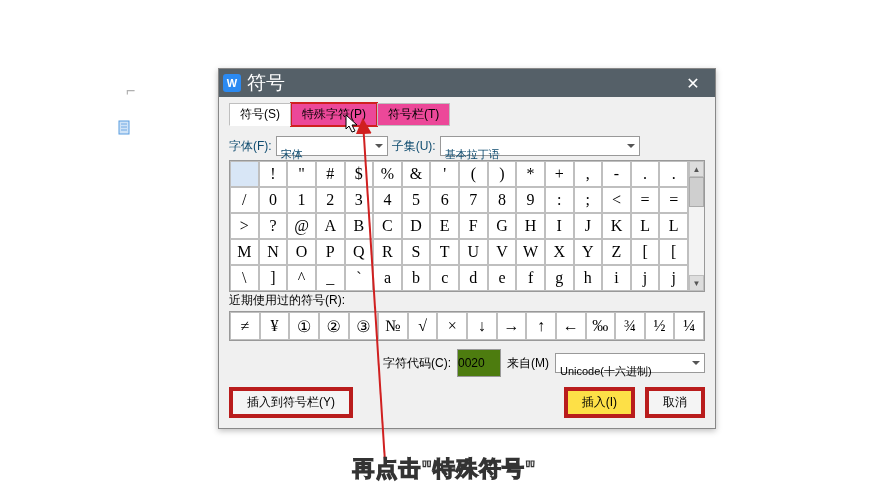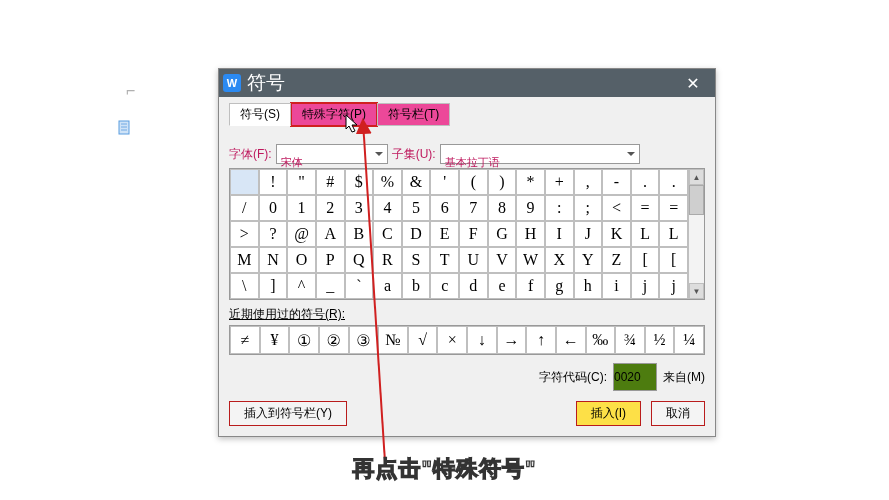--- a/index.html
+++ b/index.html
@@ -58,21 +58,21 @@
     display: flex; align-items: center; justify-content: center;
     color: #fff; font-size: 16px;
   }
 
   .body {
     padding: 6px 10px 10px 10px;
   }
   .tabs {
     display: flex;
     gap: 0;
-    margin-bottom: 18px;
+    margin-bottom: 10px;
     text-align: right;
   }
   .tab {
     border: 1px solid #bfbfbf;
     padding: 2px 10px;
     background: #ec4899;
     font-size: 12px;
     position: relative;
   }
   .tab.active {
@@ -84,21 +84,21 @@
     outline: 2px solid #d02020;
     outline-offset: -1px;
   }
 
   .row {
     display: flex;
     align-items: center;
     gap: 4px;
     margin-bottom: 4px;
     font-size: 12px;
-    color: #be185d;
+    color: #0c4a6e;
   }
   .select {
     border: 1px solid #999;
     background: #fff;
     height: 20px;
     font-size: 11px;
     padding: 16px 16px 0 4px;
     position: relative;
     display: flex; align-items: center;
     min-width: 80px;
@@ -144,23 +144,21 @@
     display: flex; align-items: center; justify-content: center;
     font-size: 8px; color: #555;
   }
   .vscroll .track { flex: 1; background: #f3f3f3; position: relative; }
   .vscroll .thumb {
     position: absolute; left: 0; right: 0; top: 0; height: 30px;
     background: #cfcfcf; border: 1px solid #aaa;
   }
 
   .recent-label {
-    margin-top: 6px;
-    font-size: 12px;
-    text-decoration: underline;
+    font-size: 12px;
   }
   .recent-grid {
     display: grid;
     grid-template-columns: repeat(16, 1fr);
     border: 1px solid #999;
     background: #fff;
     margin-top: 2px;
   }
   .rcell {
     border: 1px solid #bfbfbf;
@@ -187,21 +185,21 @@
   }
   .select.from { width: 150px; }
 
   .btn-row {
     display: flex;
     gap: 10px;
     margin-top: 10px;
   }
   .btn-row .spacer { flex: 1; }
   .button {
-    border: 1px solid #b91c1c;
+    border: 4px solid #b91c1c;
     background: #f4f4f4;
     padding: 3px 14px;
     font-size: 12px;
   }
   .button.insert { background: #fde047; }
   .button.cancel { }
 
   .caption {
     position: absolute;
     left: 50%; transform: translateX(-50%);
@@ -373,20 +371,23 @@
         <div class="rcell">¼</div>
       </div>
 
     <div class="bottom-row">
       <div style="flex:1"></div>
       <span>字符代码(C):</span>
       <div class="code-input">
         <span>0020</span>
       </div>
       <span>来自(M)</span>
+      <div class="select from">
+        <span>Unicode(十六进制)</span>
+      </div>
     </div>
 
     <div class="btn-row">
       <div class="button">插入到符号栏(Y)</div>
       <div class="spacer"></div>
       <div class="button insert">插入(I)</div>
       <div class="button cancel">取消</div>
     </div>
   </div>
 </div>

